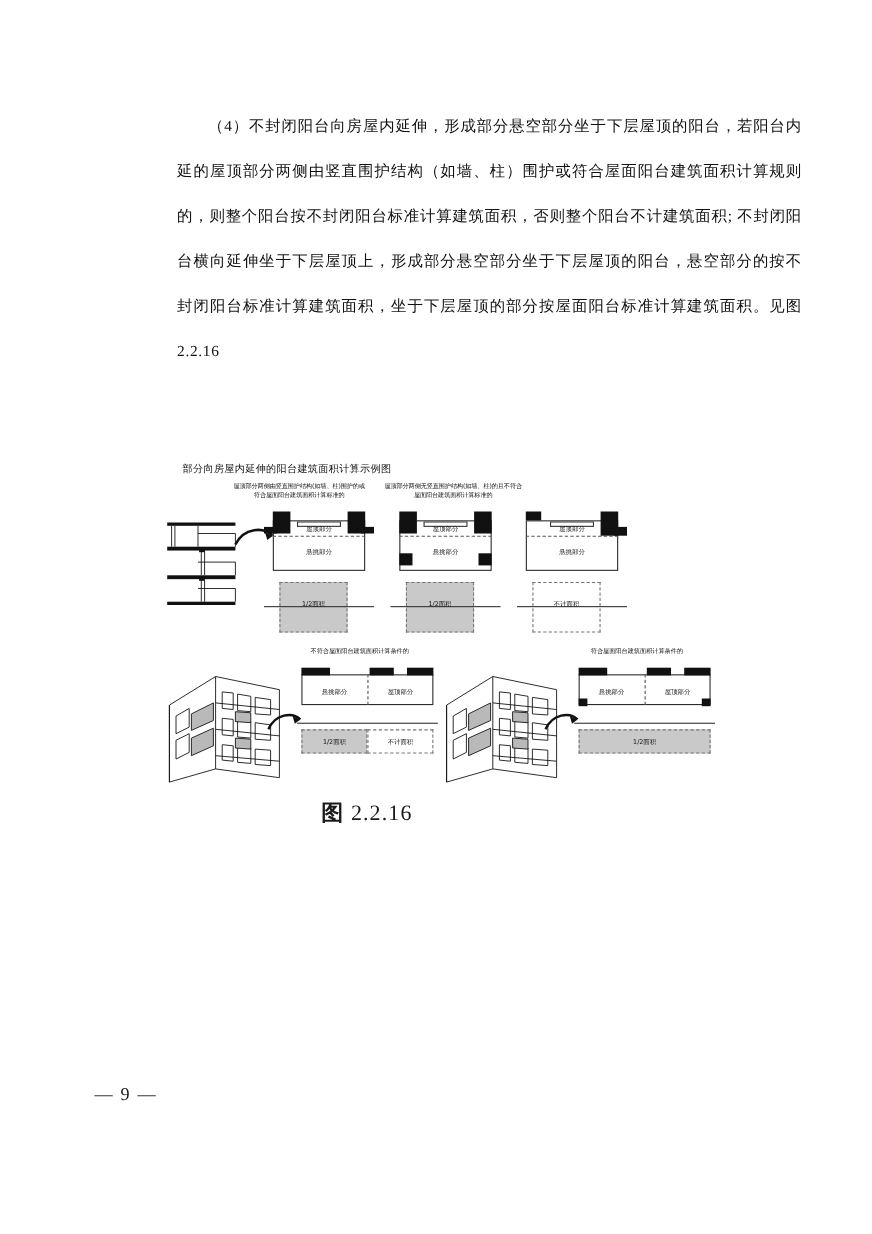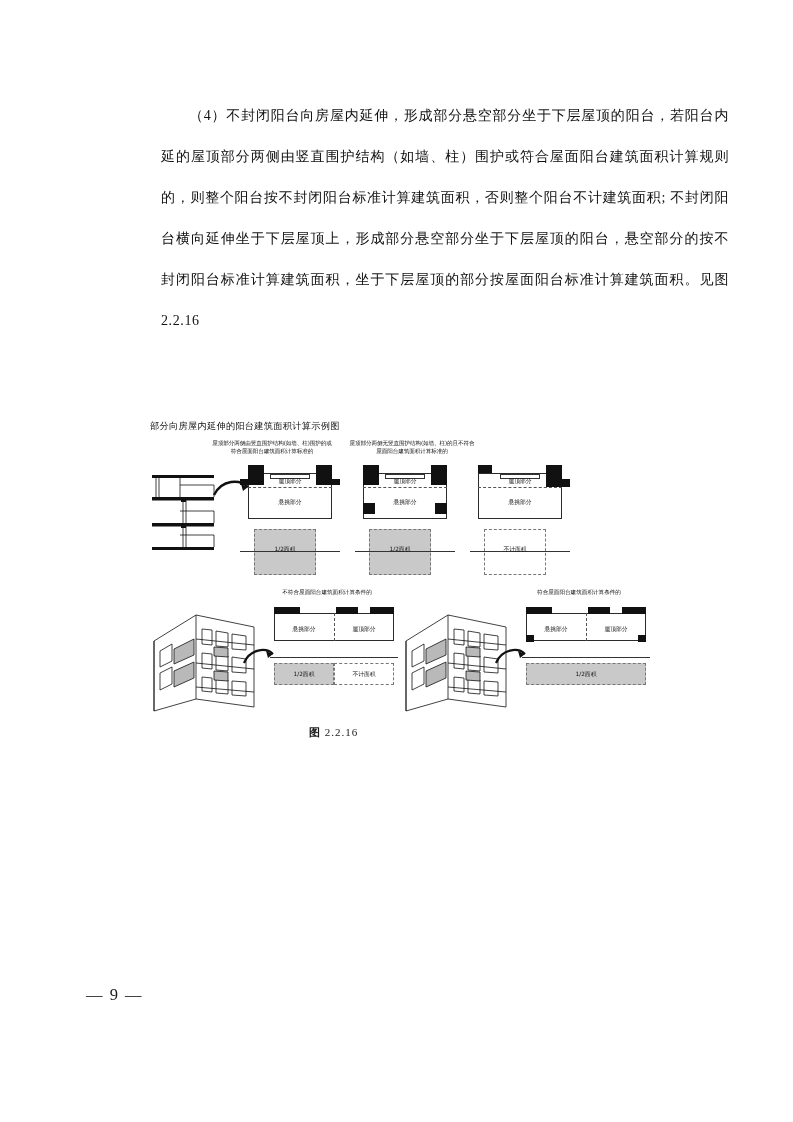--- a/index.html
+++ b/index.html
@@ -44,33 +44,34 @@
     position: absolute;
     left: 150px;
     top: 420px;
     width: 500px;
   }
   .fig-sub {
     font-family: "DejaVu Sans", "Liberation Sans", sans-serif;
     font-size: 8.6px;
     color: #111;
     letter-spacing: 0.2px;
+    margin-left: 16px;
   }
   .fig-title {
     font-size: 9.2px;
     margin-bottom: 6px;
     letter-spacing: 0.3px;
   }
   .fig-caption {
     position: absolute;
     left: 0;
     top: 725px;
     width: 667px;
     text-align: center;
-    font-size: 11px;
+    font-size: 20px;
     font-family: "Liberation Serif", serif;
     letter-spacing: 1px;
   }
   .fig-caption .cap-cjk { font-weight: 700; }
   
   .page-number {
     position: absolute;
     left: 86px;
     top: 985px;
     font-size: 16.5px;

